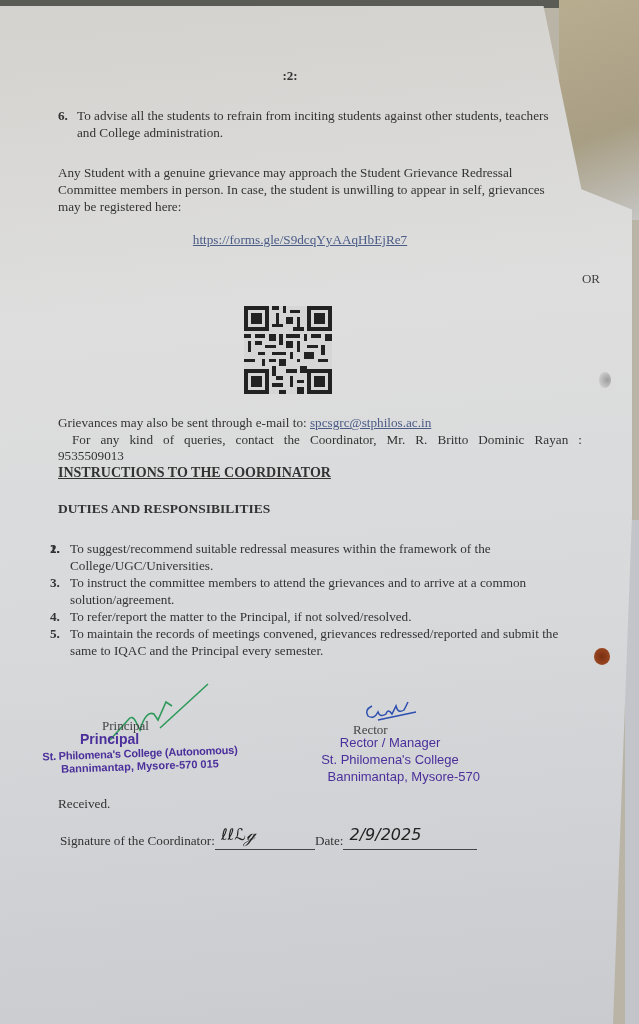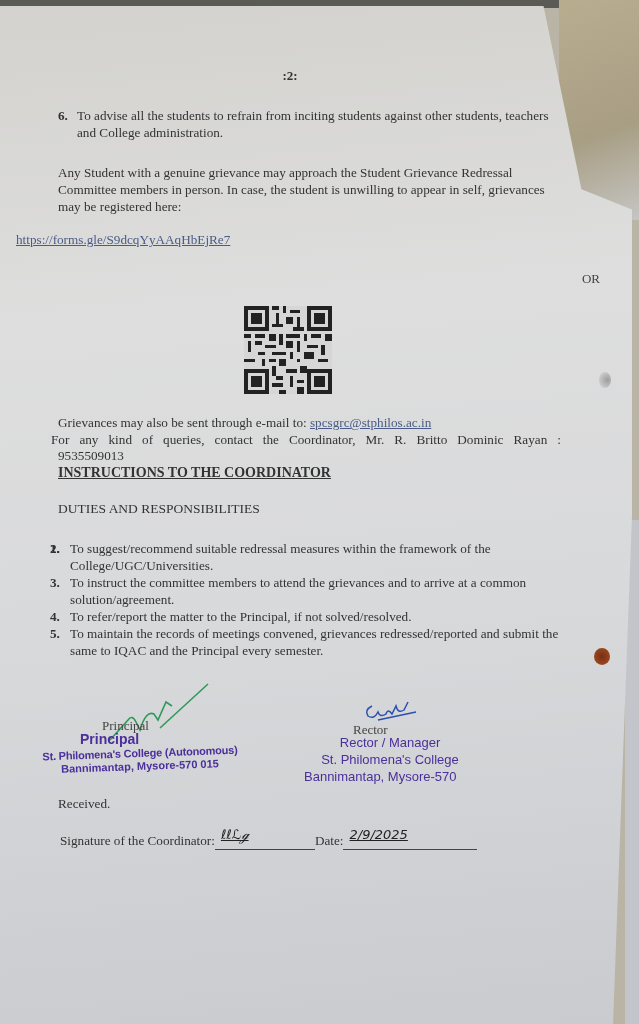--- a/index.html
+++ b/index.html
@@ -31,52 +31,52 @@
     position: absolute; top: 68px; left: 0; width: 580px;
     text-align: center; font-size: 13px; font-weight: bold; color: #333;
   }
   .txt { position: absolute; font-size: 13.2px; line-height: 17px; color: #333; }
   .item6 { left: 58px; top: 107px; width: 510px; }
   .item6 .num { position: absolute; left: 0; top: 0; font-weight: bold; }
   .item6 .body { padding-left: 19px; display: block; }
   .para { left: 58px; top: 164px; width: 510px; }
   .link-forms {
     position: absolute; left: 0; width: 600px; top: 232px;
-    text-align: left; font-size: 13.2px; color: #4a5b86; text-decoration: underline; margin-left: 16px;
+    text-align: center; font-size: 13.2px; color: #4a5b86; text-decoration: underline;
   }
   .or-label { position: absolute; left: 0; width: 600px; top: 271px; text-align: right; font-size: 13px; color: #444; }
   .qr {
     position: absolute; left: 242px; top: 306px; width: 92px; height: 88px;
   }
   .qr svg { width: 100%; height: 100%; }
   .email-line { left: 58px; top: 414px; width: 520px; }
   .email-line .email { color: #4a5b86; text-decoration: underline; }
-  .query-line { left: 51px; top: 431px; width: 510px; text-align: justify; text-align-last: justify; }
+  .query-line { left: 72px; top: 431px; width: 510px; text-align: justify; text-align-last: justify; }
   .phone-line { left: 58px; top: 447px; }
   .instr-head { left: 58px; top: 464px; font-weight: bold; text-decoration: underline; font-size: 14px; }
-  .duties-head { left: 58px; top: 500px; font-weight: normal; font-size: 13.5px; }
+  .duties-head { left: 58px; top: 500px; font-weight: bold; font-size: 13.5px; }
   .duties { position: absolute; left: 50px; top: 540px; width: 510px; font-size: 13.2px; line-height: 17px; color: #333; }
   .duty { position: relative; padding-left: 20px; }
   .duty .num { position: absolute; left: 0; top: 0; font-weight: bold; }
   .sig-block { position: absolute; font-family: "Liberation Sans", "DejaVu Sans", sans-serif; color: #4b2f9b; text-align: center; }
   .principal-printed { position: absolute; left: 102px; top: 718px; font-size: 13px; color: #444; font-family: "Liberation Serif", serif; }
   .principal-stamp { left: 40px; top: 731px; width: 200px; }
   .principal-stamp .l1 { font-size: 14px; font-weight: bold; margin-left: 40px; text-align: left; }
   .principal-stamp .l2 { font-size: 11px; font-weight: bold; transform: rotate(-2deg); letter-spacing: -0.2px; }
   .principal-stamp .l3 { font-size: 11px; font-weight: bold; transform: rotate(-2deg); margin-top: 1px; }
   .rector-printed { position: absolute; left: 353px; top: 722px; font-size: 13px; color: #444; font-family: "Liberation Serif", serif; text-align: center; }
   .rector-stamp { left: 300px; top: 734px; width: 180px; }
   .rector-stamp .l1, .rector-stamp .l2, .rector-stamp .l3, .rector-stamp .l4 { font-size: 13px; line-height: 17px; }
-  .rector-stamp .l4 { text-align: left; margin-left: 4px; }
+  .rector-stamp .l4 { text-align: right; margin-left: 4px; }
   .received { left: 58px; top: 795px; font-size: 13.2px; }
   .coord-line { left: 60px; top: 832px; font-size: 13.2px; white-space: nowrap; }
   .coord-line .blank { display: inline-block; border-bottom: 1px solid #444; vertical-align: baseline; position: relative; }
   .coord-line .sig-blank { width: 100px; }
   .coord-line .date-blank { width: 134px; }
-  .hand { position: absolute; font-family: "DejaVu Sans", sans-serif; font-style: italic; color: #222; font-size: 13px; left: 6px; top: -6px; text-decoration: underline; }
+  .hand { position: absolute; font-family: "DejaVu Sans", sans-serif; font-style: italic; color: #222; font-size: 16px; left: 6px; top: -6px; }
   .hole-top { position: absolute; left: 599px; top: 372px; width: 12px; height: 16px; border-radius: 50%;
     background: radial-gradient(circle at 70% 50%, #9d9d9d 0%, #c9c9c9 70%); }
   .hole-bottom { position: absolute; left: 594px; top: 648px; width: 16px; height: 17px; border-radius: 50%;
     background: radial-gradient(circle at 50% 50%, #7a2e12 0%, #9c4a22 80%); }
   .sig-svg { position: absolute; pointer-events: none; }
 </style>
 </head>
 <body>
 
 <div class="backdrop-top"></div>

